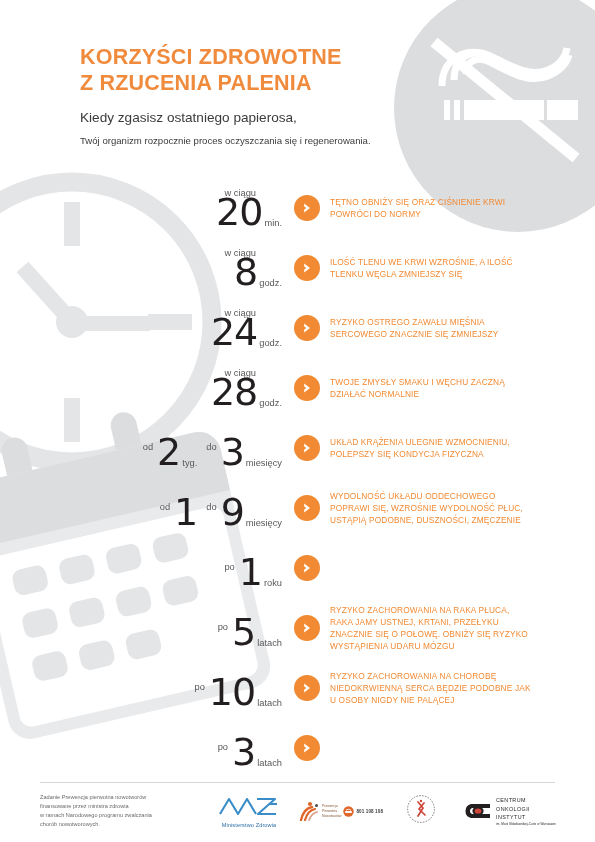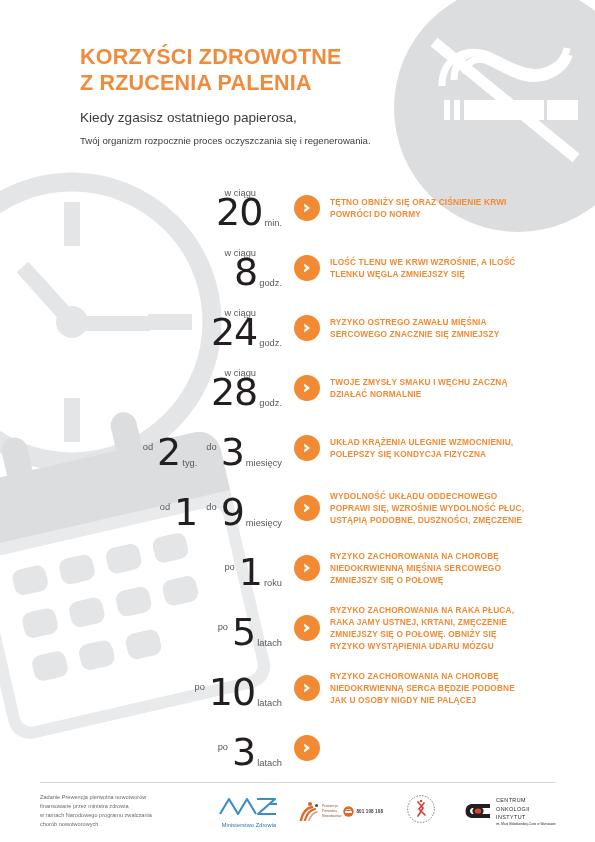--- a/index.html
+++ b/index.html
@@ -210,21 +210,21 @@
     background: #f18a33;
     display: flex;
     align-items: center;
     justify-content: center;
   }
   .arrow svg { display: block; }
   .desc {
     flex: 1 1 auto;
     color: #f18a33;
     font-size: 8.3px;
-    font-weight: bold;
+    font-weight: normal;
     line-height: 1.45;
     letter-spacing: 0.15px;
     padding-left: 6px;
   }
 
   
   .footer-rule {
     position: absolute;
     left: 40px;
     top: 782px;
@@ -476,38 +476,37 @@
             <span class="unit">roku</span>
           </span>
         </div>
         <div class="arrow-wrap">
           <span class="arrow">
             <svg width="14" height="14" viewBox="0 0 14 14">
               <path d="M4.2,2.6 L10,7 L4.2,11.4 L4.2,8.6 L6.4,7 L4.2,5.4 Z" fill="#ffffff"></path>
             </svg>
           </span>
         </div>
-        <div class="desc">RYZYKO ZACHOROWANIA NA CHOROBĘ NIEDOKRWIENNĄ MIĘŚNIA SERCOWEGO ZMNIEJSZY SIĘ O POŁOWĘ</div>
       </div>
       <div class="row">
         <div class="time-col">
           <span class="time-inner">
             <span class="pre-lbl">po</span>
             <span class="num">5</span>
             <span class="unit">latach</span>
           </span>
         </div>
         <div class="arrow-wrap">
           <span class="arrow">
             <svg width="14" height="14" viewBox="0 0 14 14">
               <path d="M4.2,2.6 L10,7 L4.2,11.4 L4.2,8.6 L6.4,7 L4.2,5.4 Z" fill="#ffffff"></path>
             </svg>
           </span>
         </div>
-        <div class="desc">RYZYKO ZACHOROWANIA NA RAKA PŁUCA, RAKA JAMY USTNEJ, KRTANI, ZMĘCZENIE ZMNIEJSZY SIĘ O POŁOWĘ. OBNIŻY SIĘ RYZYKO WYSTĄPIENIA UDARU MÓZGU</div>
+        <div class="desc">RYZYKO ZACHOROWANIA NA RAKA PŁUCA, RAKA JAMY USTNEJ, KRTANI, PRZEŁYKU ZNACZNIE SIĘ O POŁOWĘ. OBNIŻY SIĘ RYZYKO WYSTĄPIENIA UDARU MÓZGU</div>
       </div>
       <div class="row">
         <div class="time-col">
           <span class="time-inner">
             <span class="pre-lbl">po</span>
             <span class="num">10</span>
             <span class="unit">latach</span>
           </span>
         </div>
         <div class="arrow-wrap">

